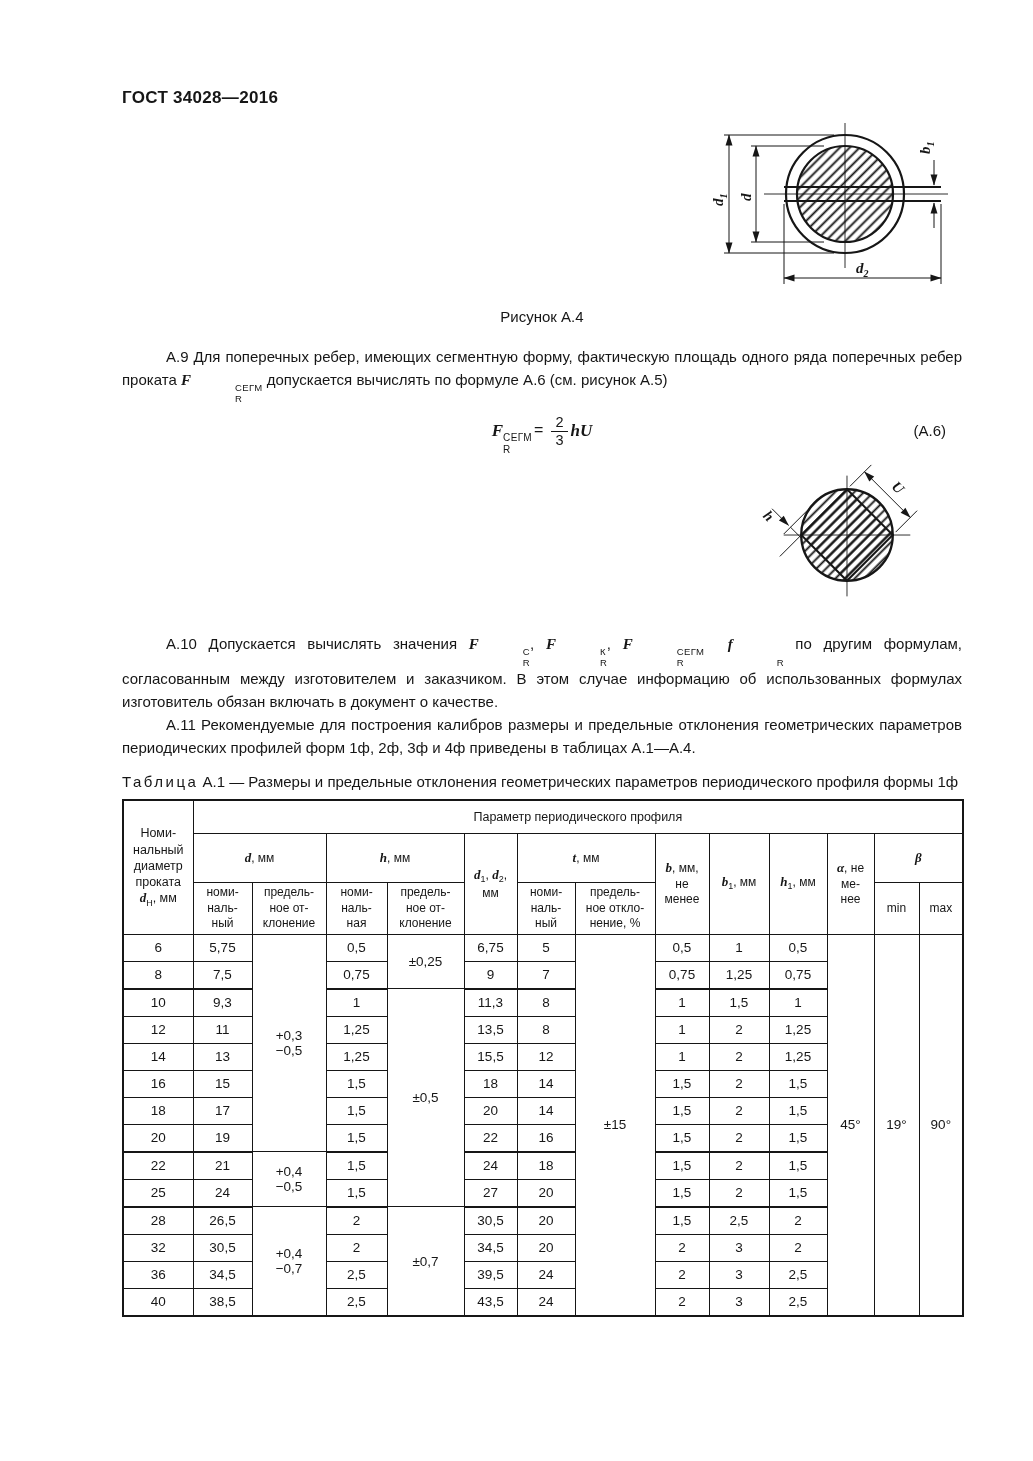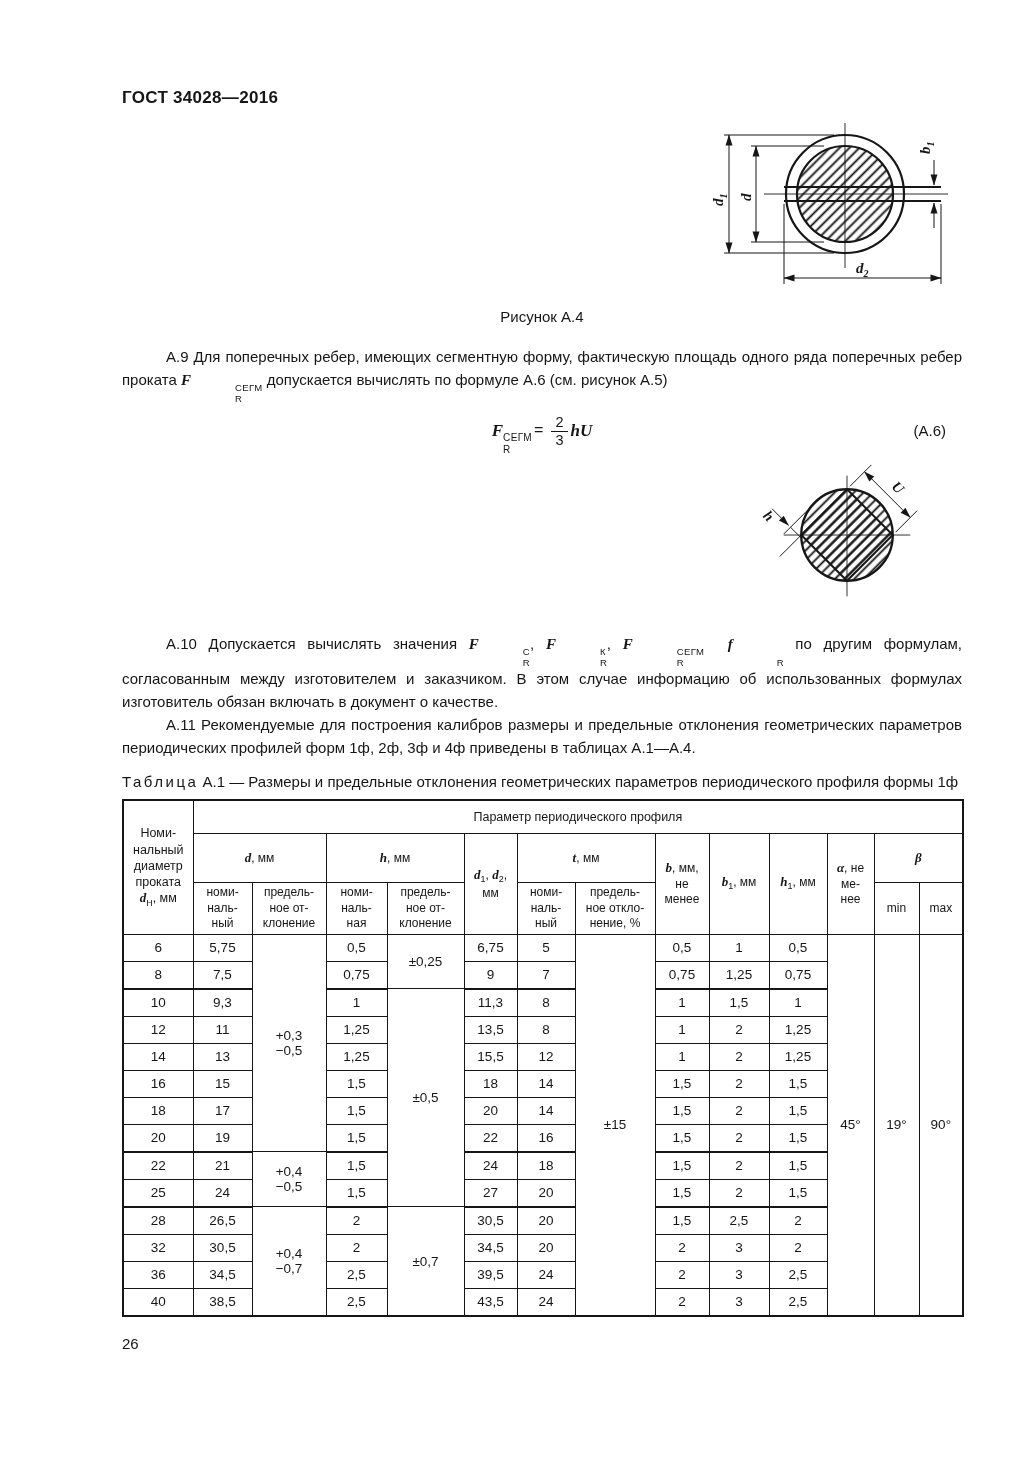--- a/index.html
+++ b/index.html
@@ -371,15 +371,14 @@
       <td>2,5</td>
       <td>43,5</td>
       <td>24</td>
       <td>2</td>
       <td>3</td>
       <td>2,5</td>
     </tr>
   </tbody>
     </table>
 
-  <div class="pagenum">26</div>
 
 </div>
 
 </body></html>

